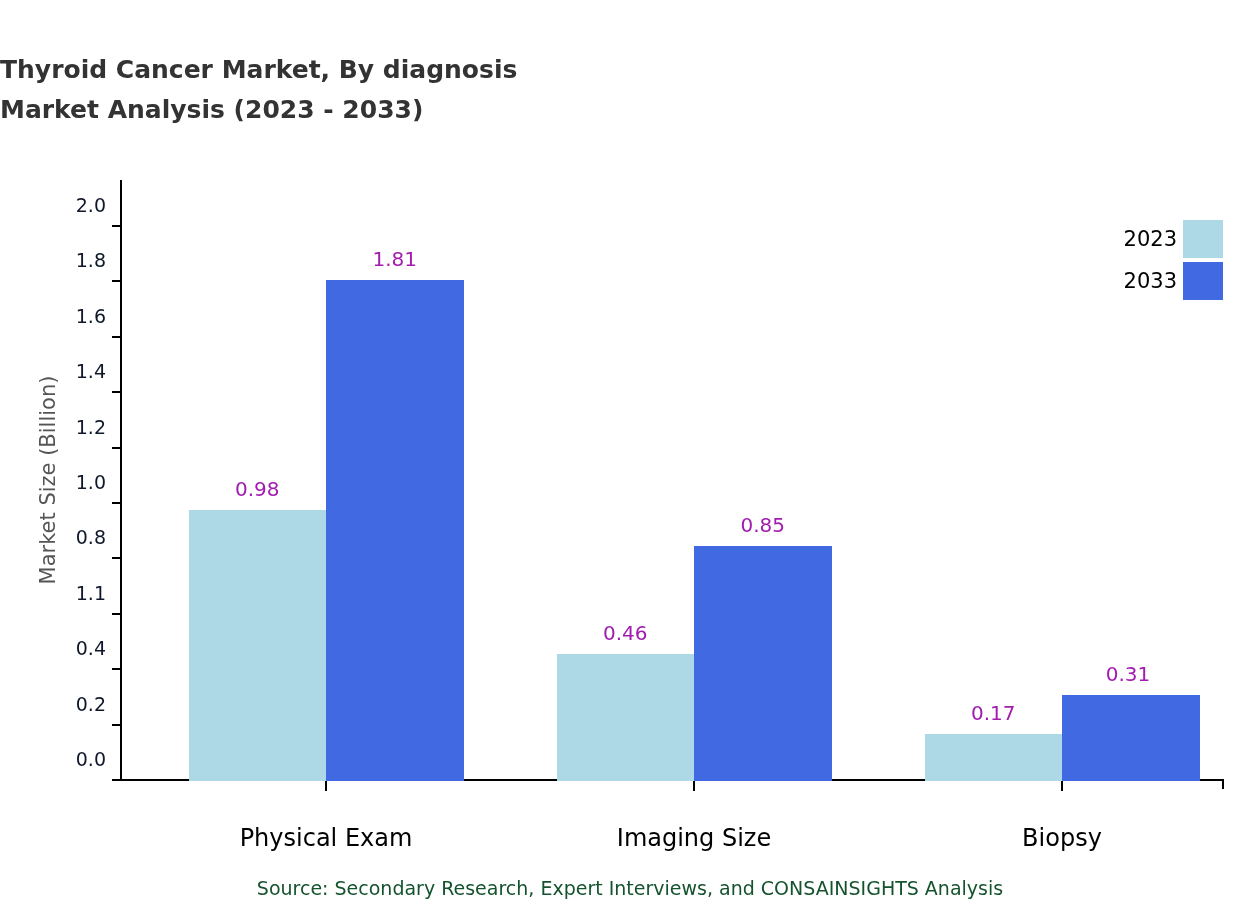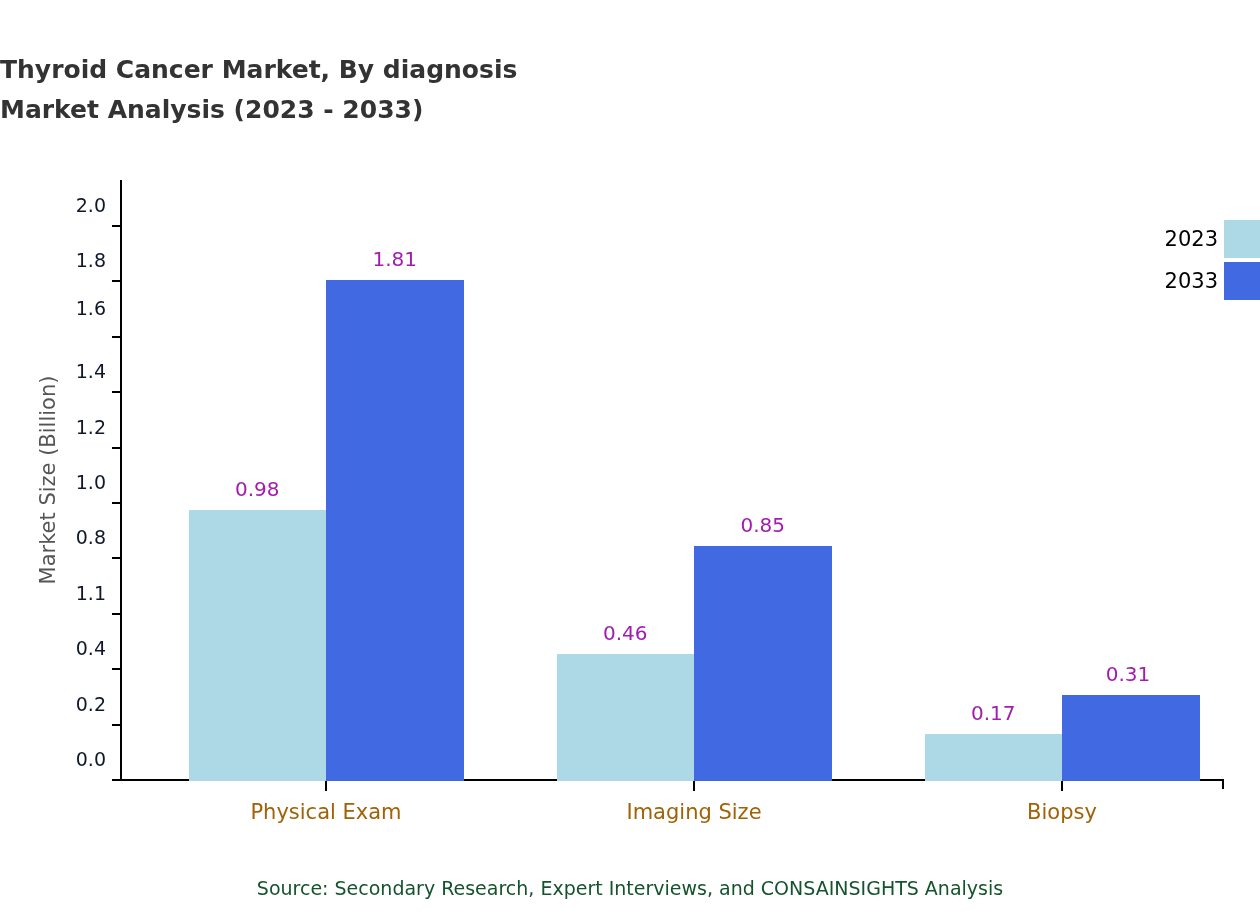--- a/index.html
+++ b/index.html
@@ -111,24 +111,24 @@
   .xtick {
     position: absolute;
     bottom: -10px;
     width: 2px;
     height: 10px;
     background: #000000;
     transform: translateX(-1px);
   }
   .xticklabel {
     position: absolute;
-    top: 620px;
+    top: 644px;
     transform: translateX(-50%);
-    font-size: 21px;
-    color: #a16207;
+    font-size: 24px;
+    color: #000000;
     white-space: nowrap;
   }
 
   
   .bar {
     position: absolute;
     bottom: 0;
   }
   .bar.s2023 { background: #ADD8E6; }
   .bar.s2033 { background: #4169E1; }
@@ -137,21 +137,21 @@
     position: absolute;
     transform: translateX(-50%);
     font-size: 20px;
     color: #a21caf;
     white-space: nowrap;
   }
 
   
   .legend {
     position: absolute;
-    left: 1130px;
+    left: 1089px;
     top: 212px;
     width: 130px;
     height: 96px;
     text-decoration: underline;
   }
   .legend-row {
     position: absolute;
     left: 0;
     width: 130px;
     height: 38px;
@@ -234,21 +234,21 @@
         <div class="ytick-wrap" style="bottom: 332.35px;">
           <div class="ytick" style="bottom: 0px;"></div>
           <div class="yticklabel" style="bottom: 0px;">1.2</div>
         </div>
         <div class="ytick-wrap" style="bottom: 387.742px;">
           <div class="ytick" style="bottom: 0px;"></div>
           <div class="yticklabel" style="bottom: 0px;">1.4</div>
         </div>
         <div class="ytick-wrap" style="bottom: 443.134px;">
           <div class="ytick" style="bottom: 0px;"></div>
-          <div class="yticklabel" style="bottom: 8px; margin-left: 33px;">1.6</div>
+          <div class="yticklabel" style="bottom: 0px; margin-left: 33px;">1.6</div>
         </div>
         <div class="ytick-wrap" style="bottom: 498.525px;">
           <div class="ytick" style="bottom: 0px;"></div>
           <div class="yticklabel" style="bottom: 0px;">1.8</div>
         </div>
         <div class="ytick-wrap" style="bottom: 553.917px;">
           <div class="ytick" style="bottom: 0px;"></div>
           <div class="yticklabel" style="bottom: 0px;">2.0</div>
         </div>
       </div>

